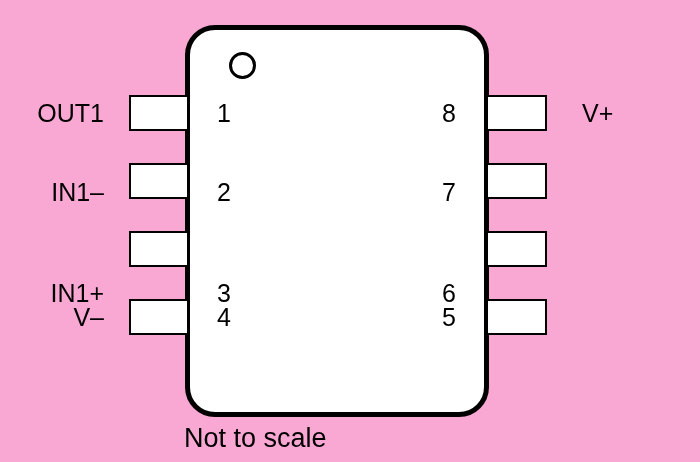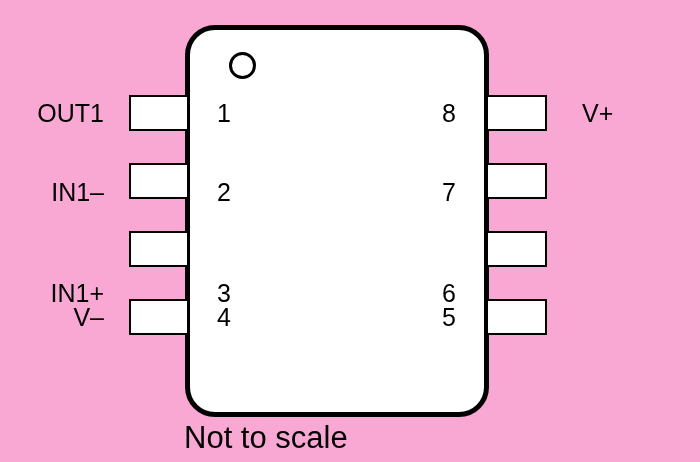--- a/index.html
+++ b/index.html
@@ -69,21 +69,21 @@
   .lbl-l { left: 0;     width: 104px; text-align: right; }
   .lbl-r { left: 582px; width: 118px; text-align: left; }
   .num-l { left: 217px; width: 40px;  text-align: left; }
   .num-r { left: 416px; width: 40px;  text-align: right; }
   .note {
     position: absolute;
     left: 184px;
     top: 424px;
     height: 28px;
     line-height: 28px;
-    font-size: 31px;
+    font-size: 27px;
     white-space: nowrap;
   }
 </style>
 </head>
 <body>
 
 <div class="canvas">
 
   <div class="ic-body"></div>
 

